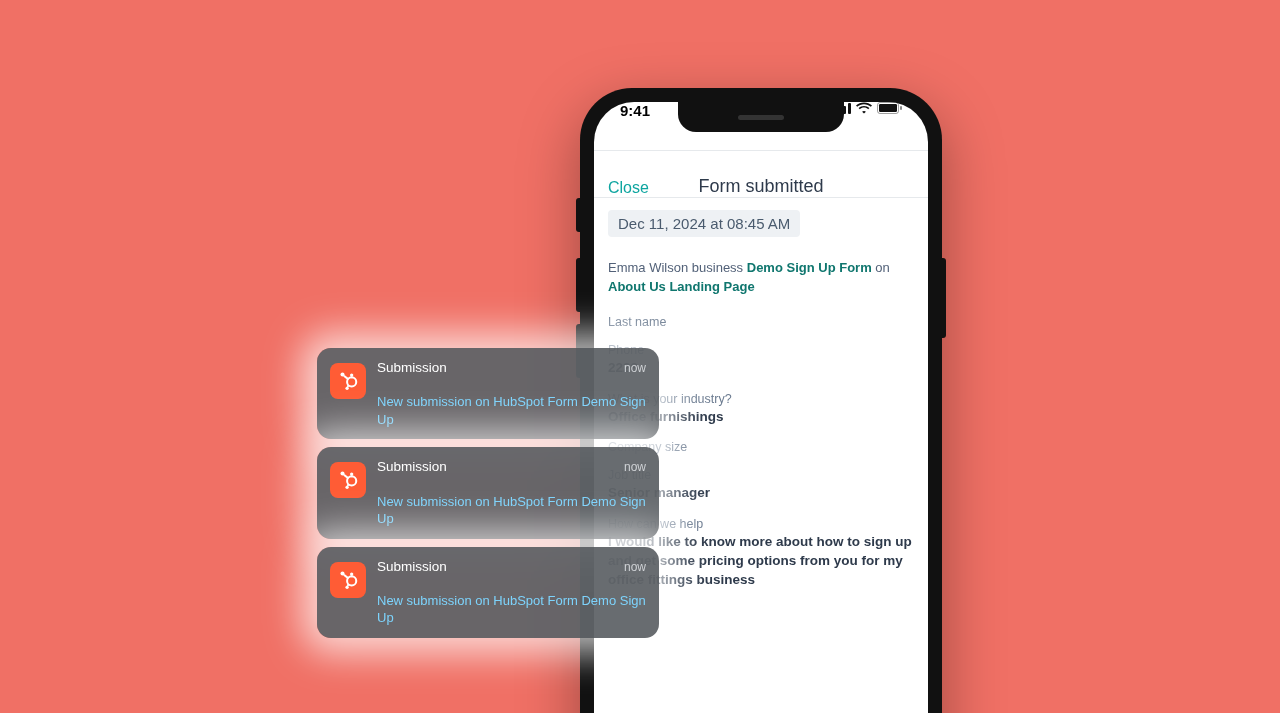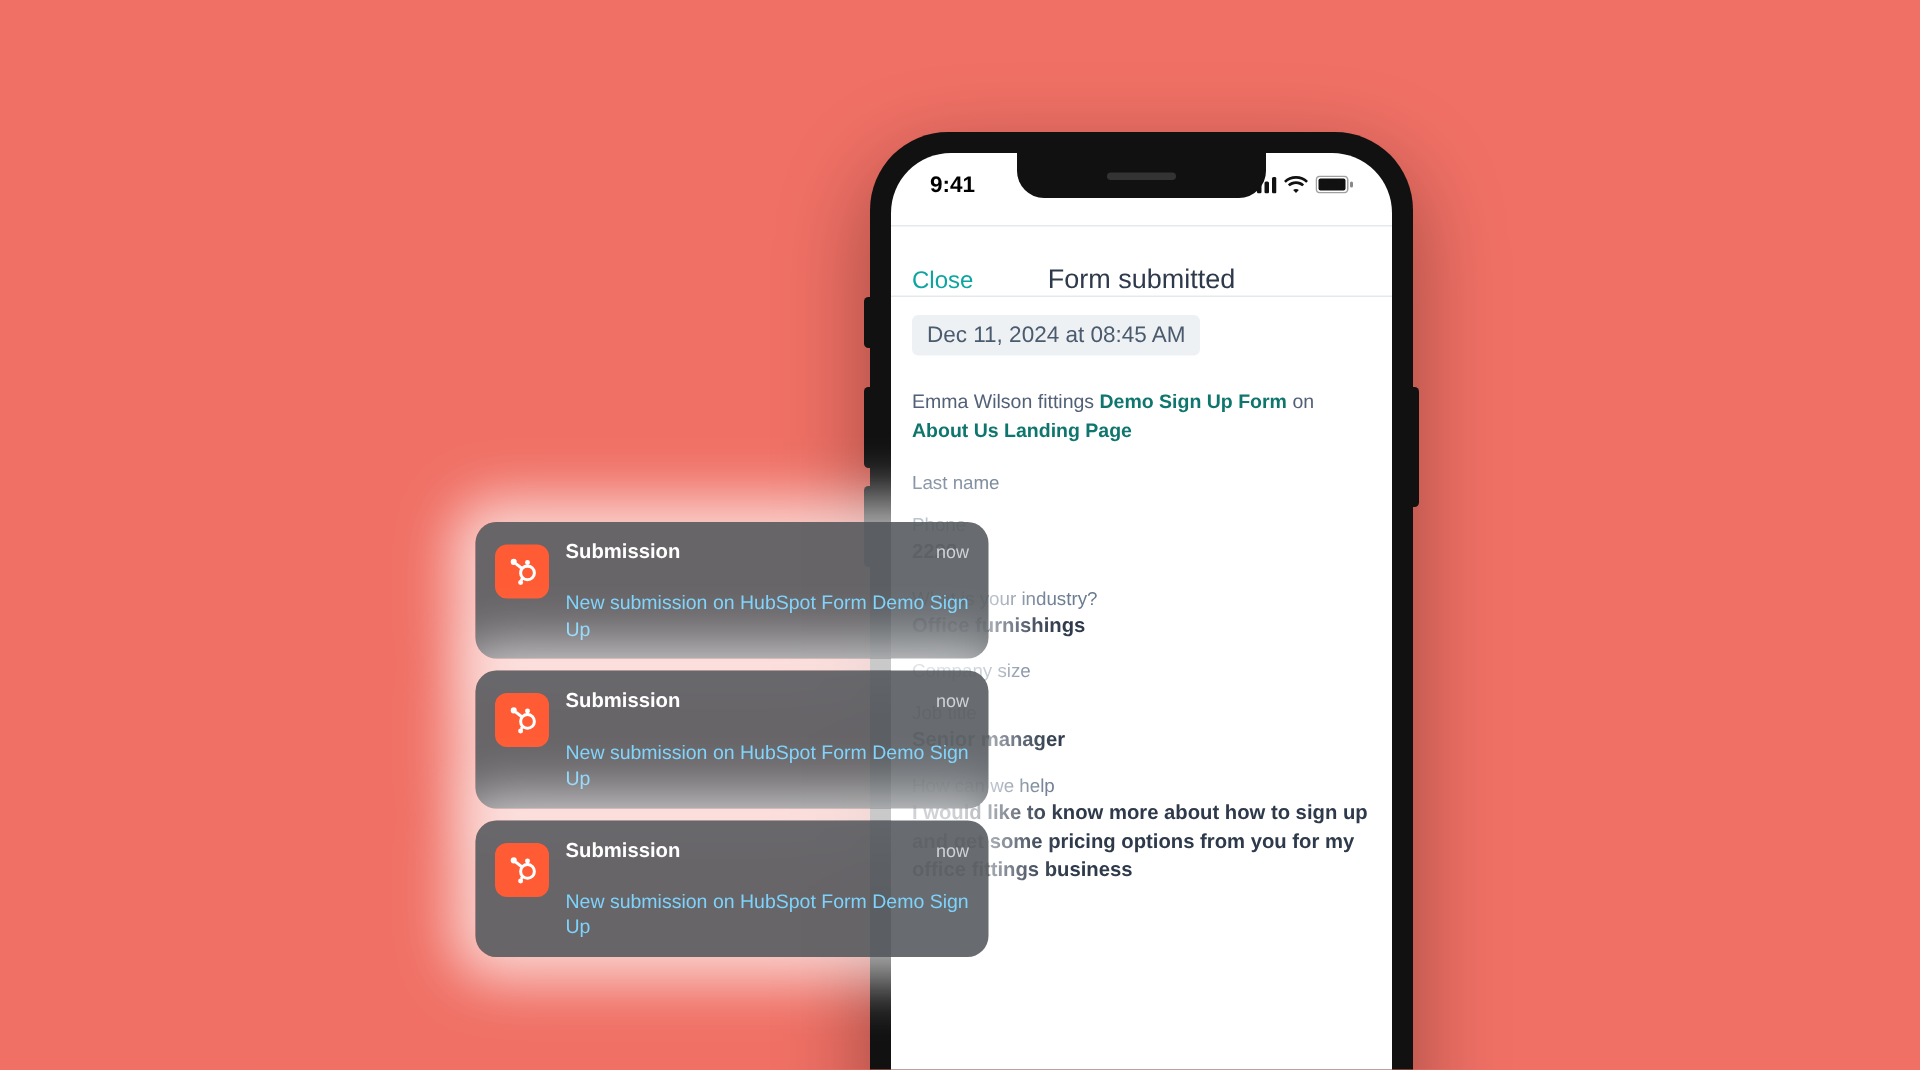--- a/index.html
+++ b/index.html
@@ -52,21 +52,21 @@
     background: #111;
     border-radius: 0 0 18px 18px;
     z-index: 5;
     display:flex; align-items:center; justify-content:center;
   }
   .notch .speaker { width: 46px; height: 5px; background:#333; border-radius:3px; }
 
   .status-bar {
     height: 48px;
     display: flex;
-    align-items: center;
+    align-items: flex-start;
     justify-content: space-between;
     padding: 0 26px 6px 26px;
     position: relative;
     z-index: 4;
   }
   .status-time { font-weight: 600; font-size: 15px; }
   .status-icons { display:flex; align-items:center; gap:5px; }
   .status-icons svg { display:block; }
 
   .nav-header {
@@ -149,21 +149,21 @@
   .notif .app-icon {
     width: 36px; height: 36px;
     background: #ff5c35;
     border-radius: 8px;
     flex-shrink: 0;
     display:flex; align-items:center; justify-content:center;
     margin-top: 4px;
   }
   .notif .body { flex: 1; font-size: 13px; line-height:1.35; }
   .notif .hdr { display:flex; justify-content:space-between; align-items:baseline; }
-  .notif .title { font-weight: 700; font-size: 13.5px; }
+  .notif .title { font-weight: 400; font-size: 13.5px; }
   .notif .when { font-size: 12px; color: #cfd2d5; }
   .notif .msg { color: #7dd3fc; margin-top: 16px; }
 
 </style>
 </head>
 <body>
 
 <div class="phone">
   <div class="side-btn1"></div>
   <div class="side-btn2"></div>
@@ -197,21 +197,21 @@
     <div class="nav-header">
       <div class="close">Close</div>
       <div class="title">Form submitted</div>
     </div>
 
     <div class="content">
       <div class="timestamp-chip">Dec 11, 2024 at 08:45 AM</div>
 
       <div class="submission-line">
         <span>Emma Wilson</span>
-        <span>fittings</span>
+        <span>business</span>
         <span class="bold">Demo Sign Up Form</span>
         <span>on</span>
         <span class="bold">About Us Landing Page</span>
       </div>
 
       <div class="field">
         <div class="field-label">Last name</div>
         <div class="field-value"></div>
       </div>
       <div class="field">

